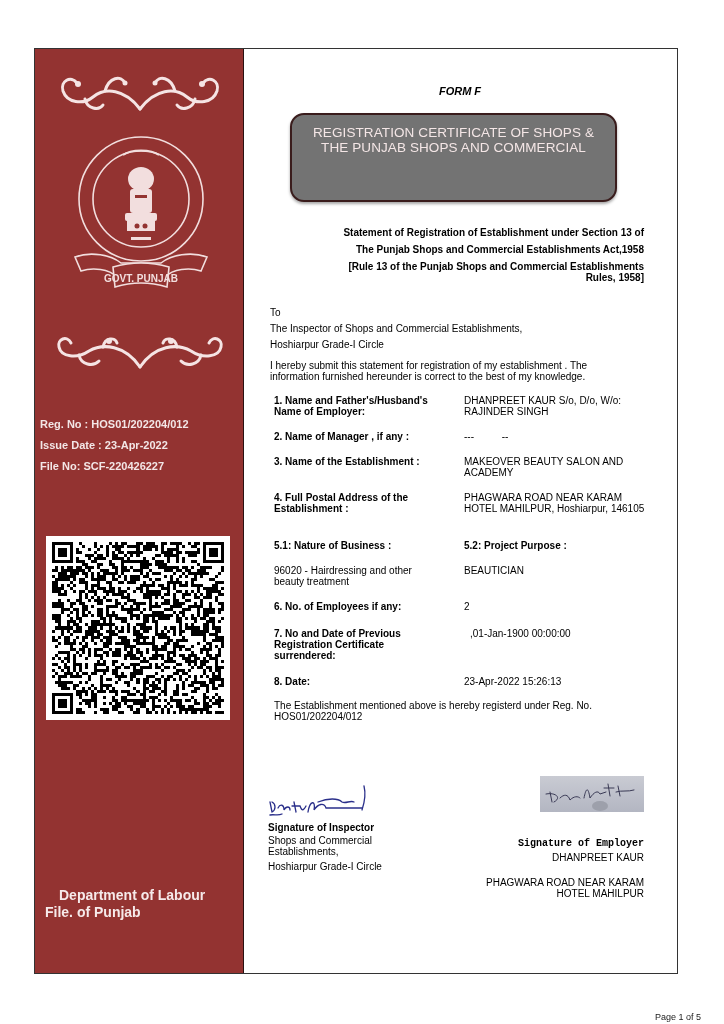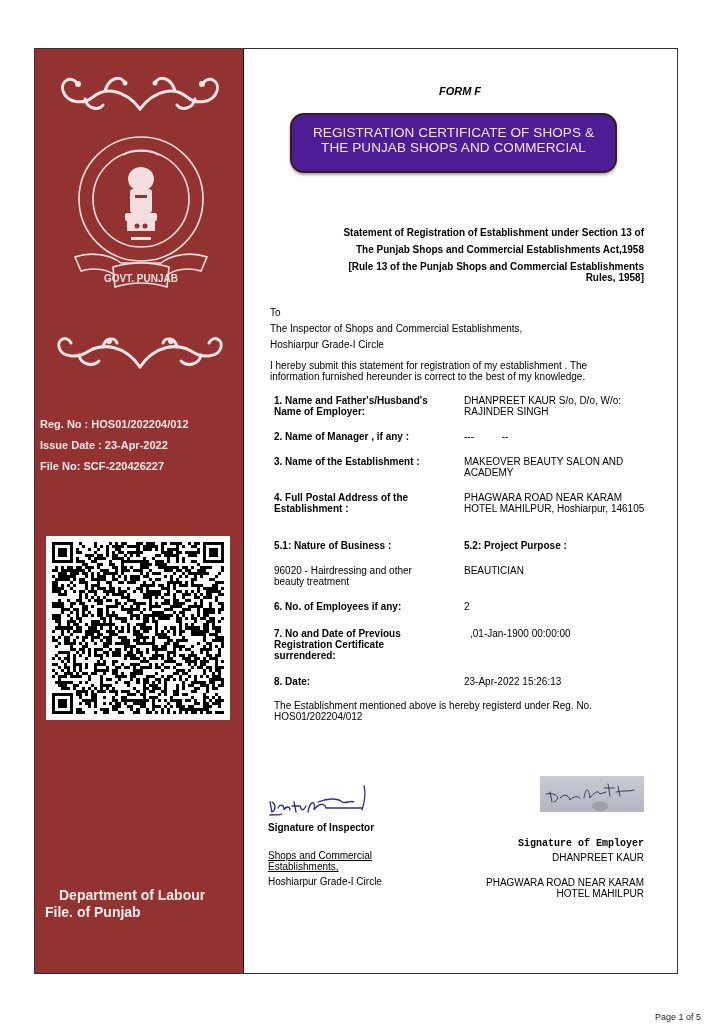--- a/index.html
+++ b/index.html
@@ -14,21 +14,21 @@
   .ornament.mid { top:278px; }
   .emblem { position:absolute; left:26px; top:78px; width:160px; height:170px; }
   .side-info { position:absolute; left:5px; top:365px; font-weight:bold; font-size:11px; line-height:21px; color:#f3e6e6; }
   .qr-wrap { position:absolute; left:11px; top:487px; width:184px; height:184px; background:#fff; }
   .qr-wrap svg { position:absolute; left:6px; top:6px; width:172px; height:172px; }
   .dept { position:absolute; left:10px; top:815px; font-weight:bold; font-size:14px; line-height:17px; color:#f6eaea; }
   .dept .l1 { padding-left:14px; display:block;margin-top:23px; }
 
   .main { position:absolute; left:244px; top:49px; width:433px; height:924px; }
   .form-f { position:absolute; left:0; width:400px; top:36px; text-align:center; font-weight:bold; font-size:11px; left:0; padding-left:0; }
-  .title-box { position:absolute; left:46px; top:64px; width:327px; height:60px; background:#4c1d95;
+  .title-box { position:absolute; left:46px; top:64px; width:327px; height:89px; background:#737373;
                border-radius:14px; border:2px solid #3a1c1c; box-sizing:border-box;
                box-shadow:0 2px 3px rgba(0,0,0,0.35);
                color:#f4e6e6; text-align:center; font-size:13.5px; line-height:14.5px; padding-top:11px; letter-spacing:0.1px; }
   .statement { position:absolute; left:48px; top:175px; width:352px; text-align:right; font-weight:bold; font-size:10px; line-height:17px; }
   .statement .r { line-height:11px; display:block; margin-top:3px; }
 
   .body-text { position:absolute; left:26px; font-size:10px; line-height:13px; }
   .to { top:257px; }
   .insp1 { top:273px; }
   .insp2 { top:289px; }
@@ -205,21 +205,21 @@
         <path d="M2 28 L4 38 M4 28 C8 30 8 36 4 38"></path>
         <path d="M10 34 C12 30 16 30 16 36 C18 32 22 32 22 36"></path>
         <path d="M26 28 L28 38 M24 32 L32 32 C34 38 36 36 38 32"></path>
         <path d="M40 38 C42 26 48 26 46 36 C50 30 56 28 58 34 L94 34"></path>
         <path d="M50 28 C60 24 70 24 74 28 C78 30 82 26 86 28"></path>
         <path d="M96 12 C98 20 96 30 94 36"></path>
         <path d="M2 41 C6 40 10 42 14 40"></path>
       </g>
     </svg>
     <div class="sig-title">Signature of Inspector</div>
-    <div class="sig-line" style="margin-top:16px;width:140px;text-decoration:underline;">Shops and Commercial Establishments,</div>
+    <div class="sig-line" style="margin-top:1px;width:140px;">Shops and Commercial Establishments,</div>
     <div class="sig-line" style="margin-top:4px;">Hoshiarpur Grade-I Circle</div>
   </div>
 
   <div class="sig-right">
     <div style="position:relative;height:46px;">
       <div class="sig-img-r">
         <svg width="104" height="36" viewBox="0 0 104 36">
           <g fill="none" stroke="#3a3a55" stroke-width="1" stroke-linecap="round">
             <path d="M6 18 C16 16 22 22 14 26 M10 16 L12 26"></path>
             <path d="M20 22 C24 18 28 18 30 24 C34 20 38 20 40 22"></path>

